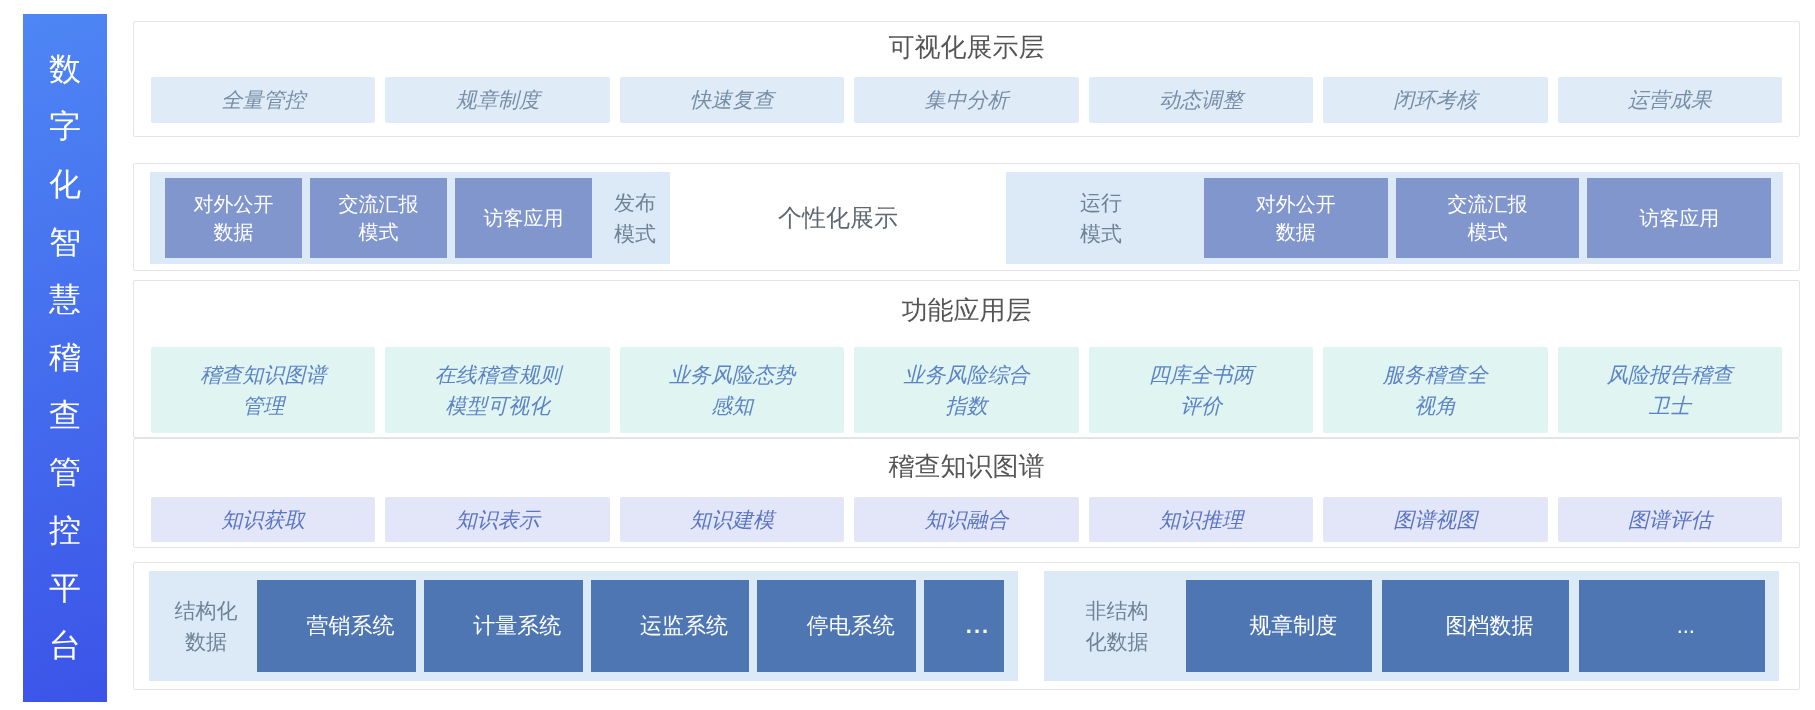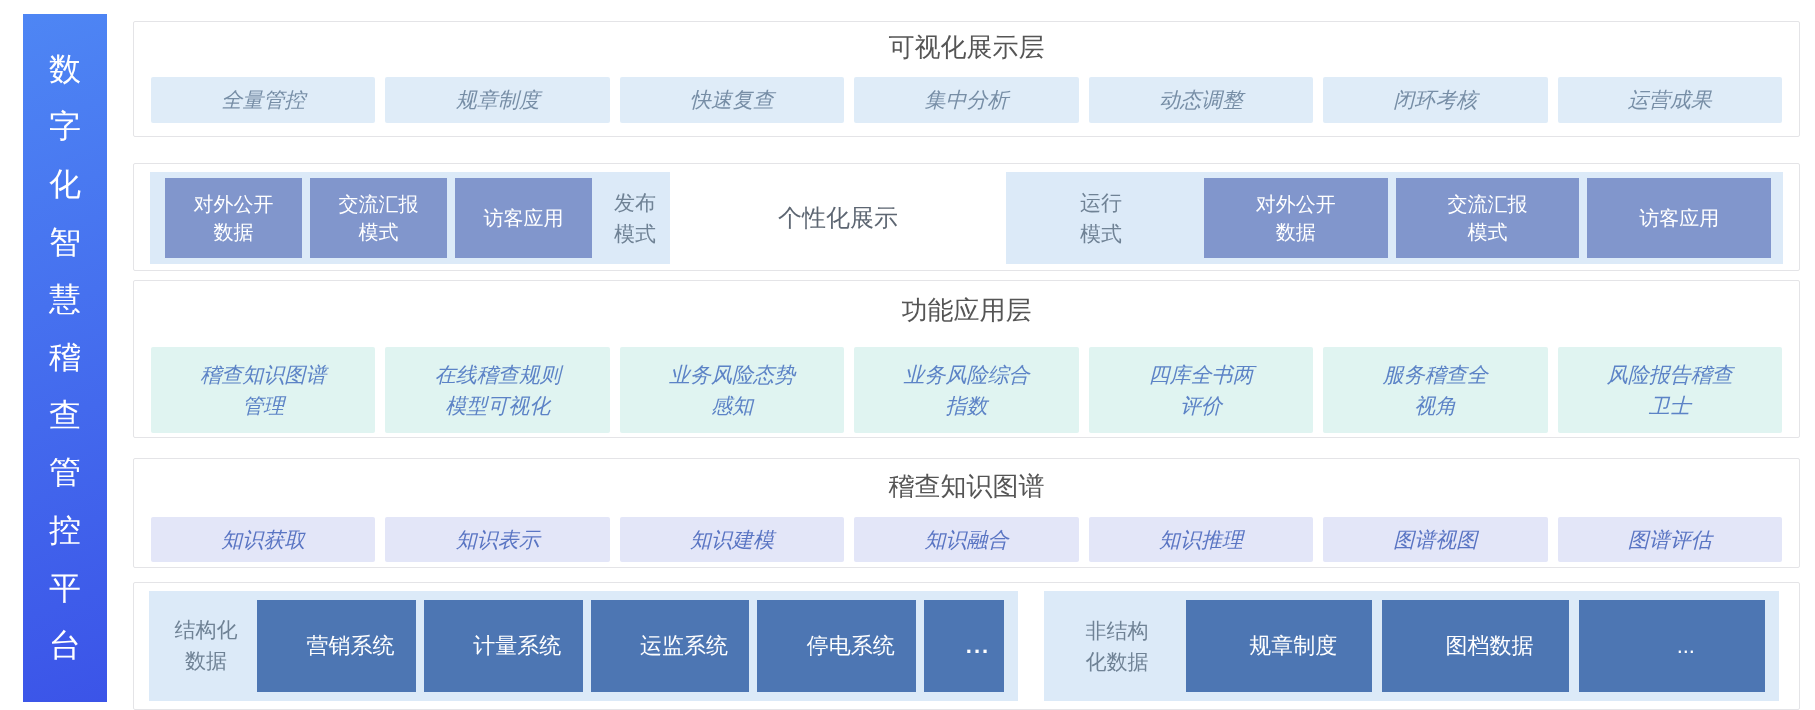--- a/index.html
+++ b/index.html
@@ -37,37 +37,37 @@
     font-size:20px; line-height:1.4; display:flex; align-items:center; justify-content:center;
     text-align:center; white-space:pre-line; }
   .mode-panel.right .mode-box { width:auto; flex:1; }
   .mode-label { flex:1; color:var(--label-text,#6f8295); font-size:21px; line-height:1.5;
     text-align:center; white-space:pre-line; }
   .mode-label.run { flex:0 0 190px; }
   .mode-center { flex:1; display:flex; align-items:center; justify-content:center;
     font-size:24px; color:#5d6672; }
 
   
-  .row3 { height:158px; padding:14px 17px 0; margin-bottom:20px; }
+  .row3 { height:158px; padding:14px 17px 0; }
   .row3 .row-title { margin-bottom:22px; }
   .row3 .chip { height:86px; background:var(--func-chip-bg,#e0f4f1); color:var(--func-chip-text,#5c83c6); }
 
   
   .row4 { height:110px; padding:12px 17px 0; margin-bottom:14px; }
   .row4 .row-title { margin-bottom:16px; }
   .row4 .chip { height:45px; background:var(--kg-chip-bg,#e3e6f8); color:var(--kg-chip-text,#5a75c3); }
 
   
   .data-row { height:128px; padding:8px 20px 8px 15px; display:flex; gap:26px; }
   .data-panel { background:var(--panel-bg,#dceaf8); display:flex; align-items:center; padding:10px 14px; }
   .data-panel.left { width:869px; gap:8px; }
   .data-panel.right { flex:1; gap:10px; }
   .data-label { color:var(--label-text,#6f8295); font-size:21px; line-height:1.5;
     text-align:center; white-space:pre-line; }
-  .data-panel.left .data-label { flex:0 0 86px;font-family:Liberation Serif, serif; }
+  .data-panel.left .data-label { flex:0 0 86px; }
   .data-panel.right .data-label { flex:0 0 118px; }
   .sys-box { height:92px; background:var(--system-box-bg,#4d76b3); color:#fff; font-size:22px;
     display:flex; align-items:center; justify-content:center; flex:1;padding-left:28px; }
   .data-panel.left .sys-box.dots { flex:0 0 80px; font-weight:bold; letter-spacing:2px; }
 </style>
 </head>
 <body>
 
 <div class="page">
 

